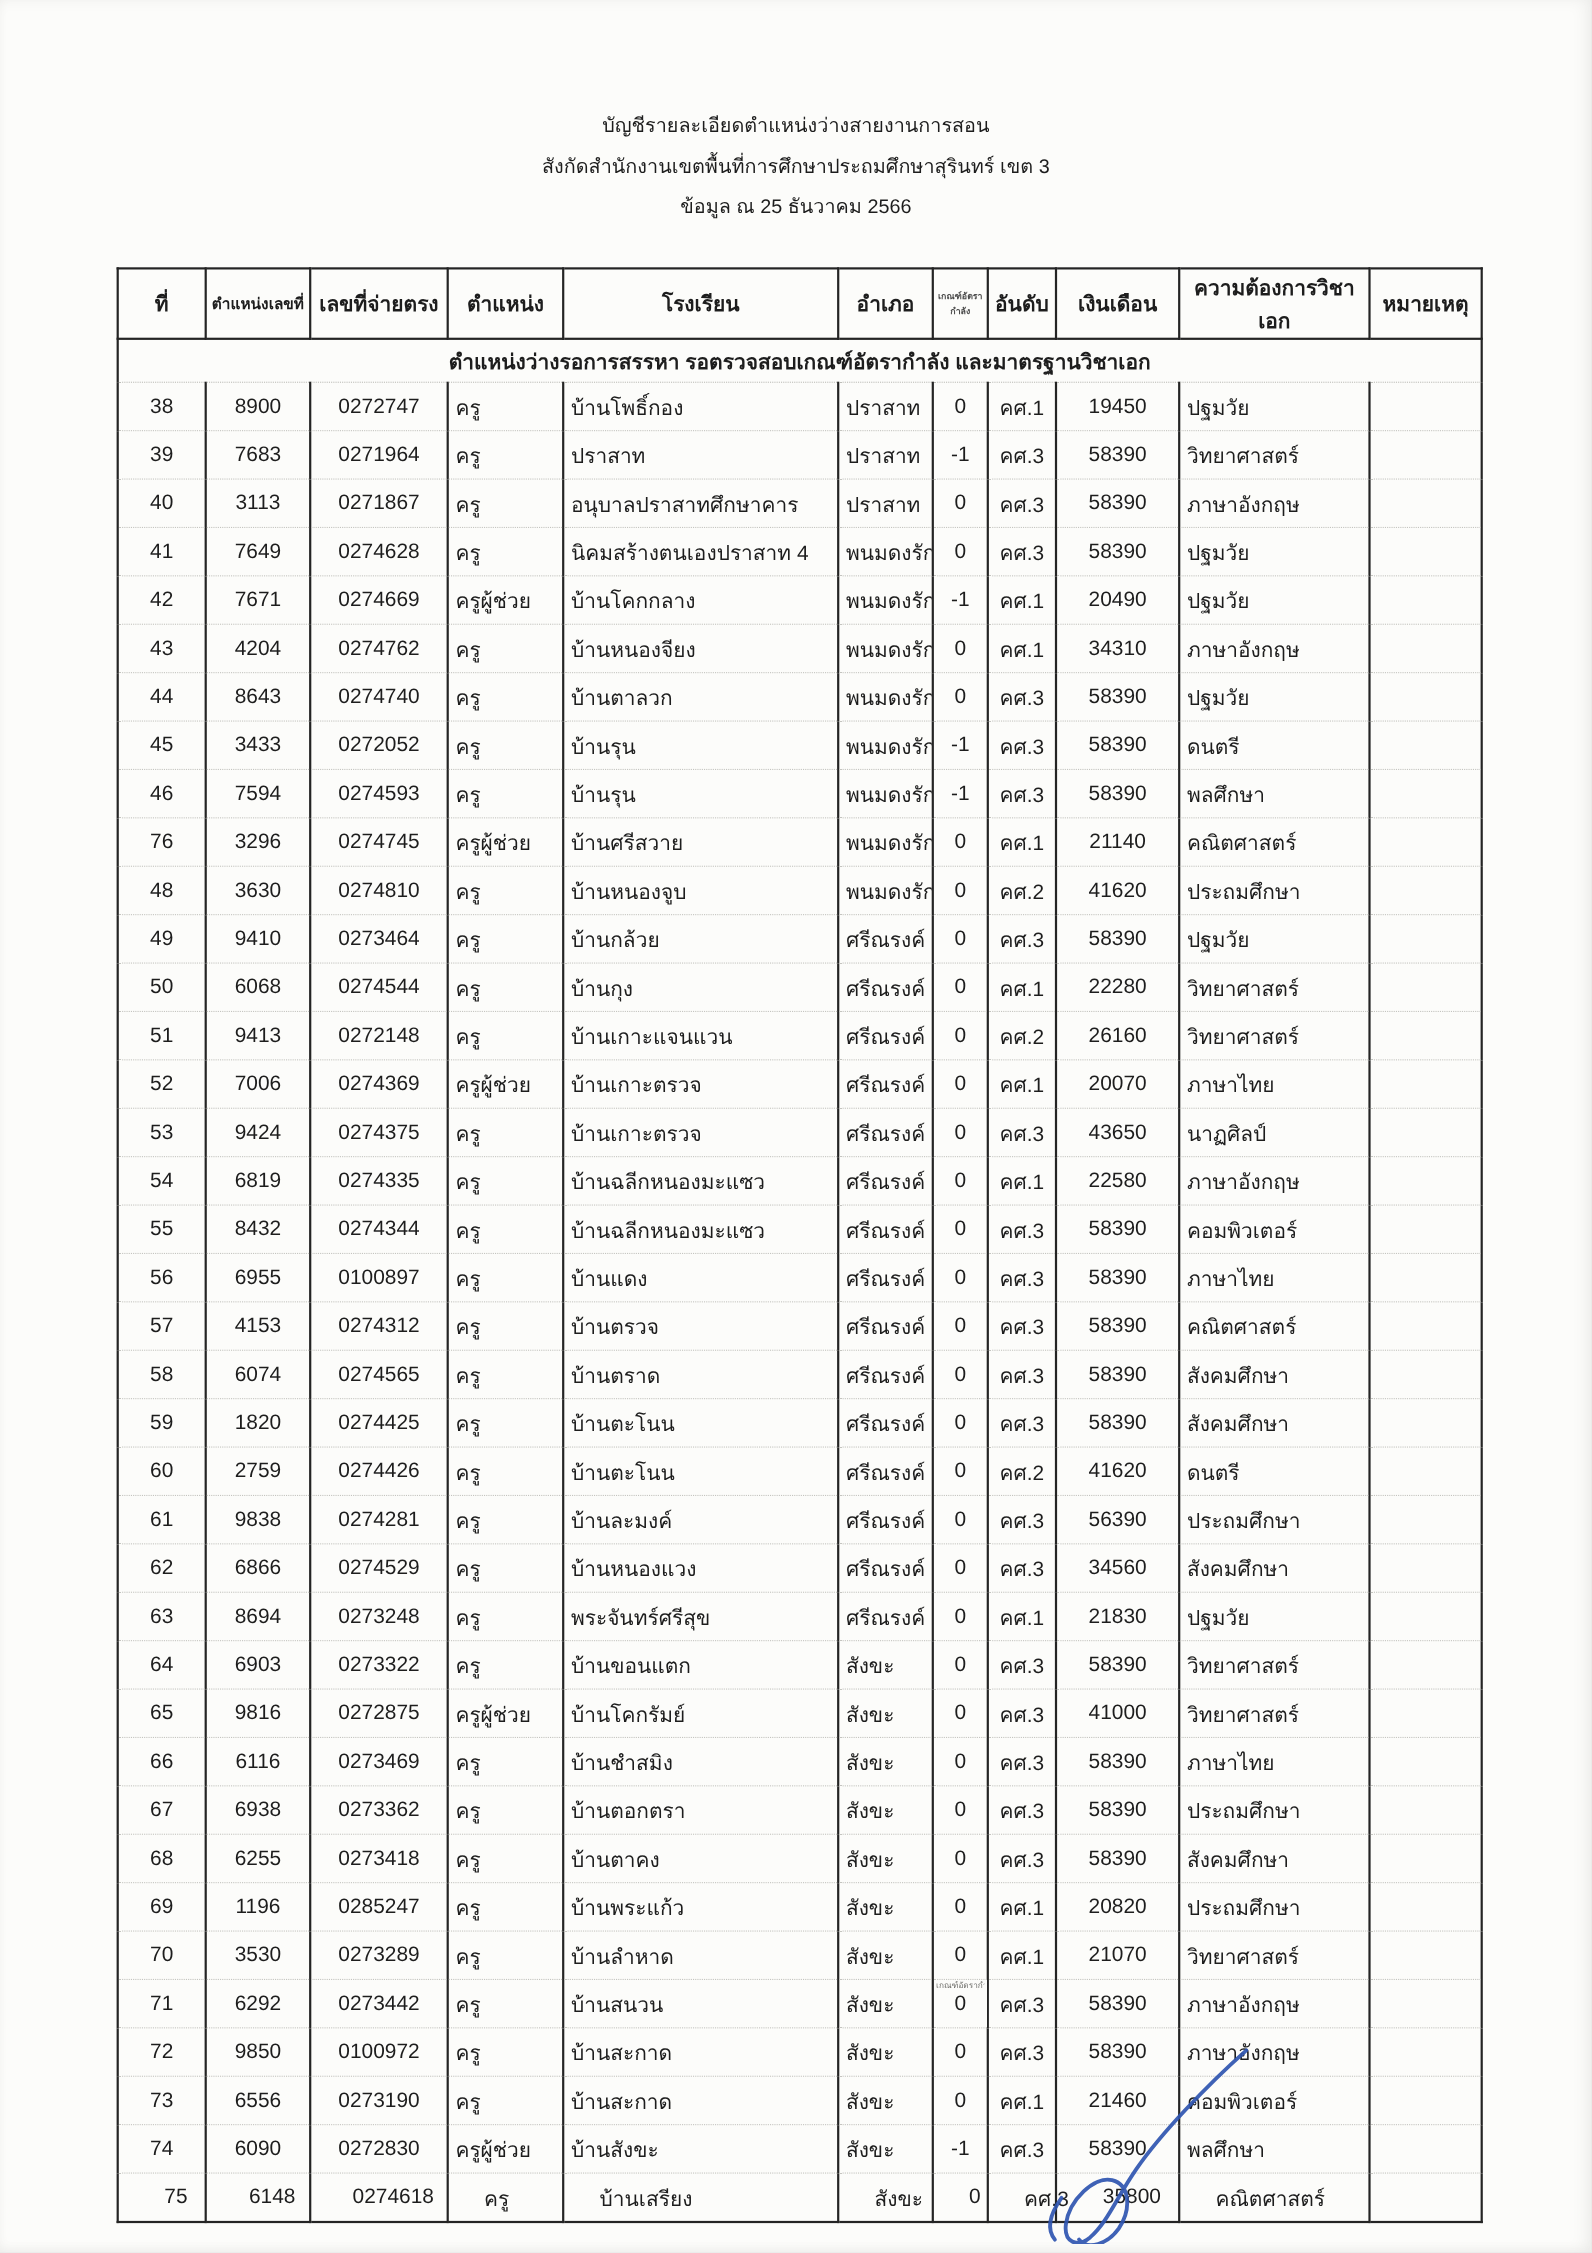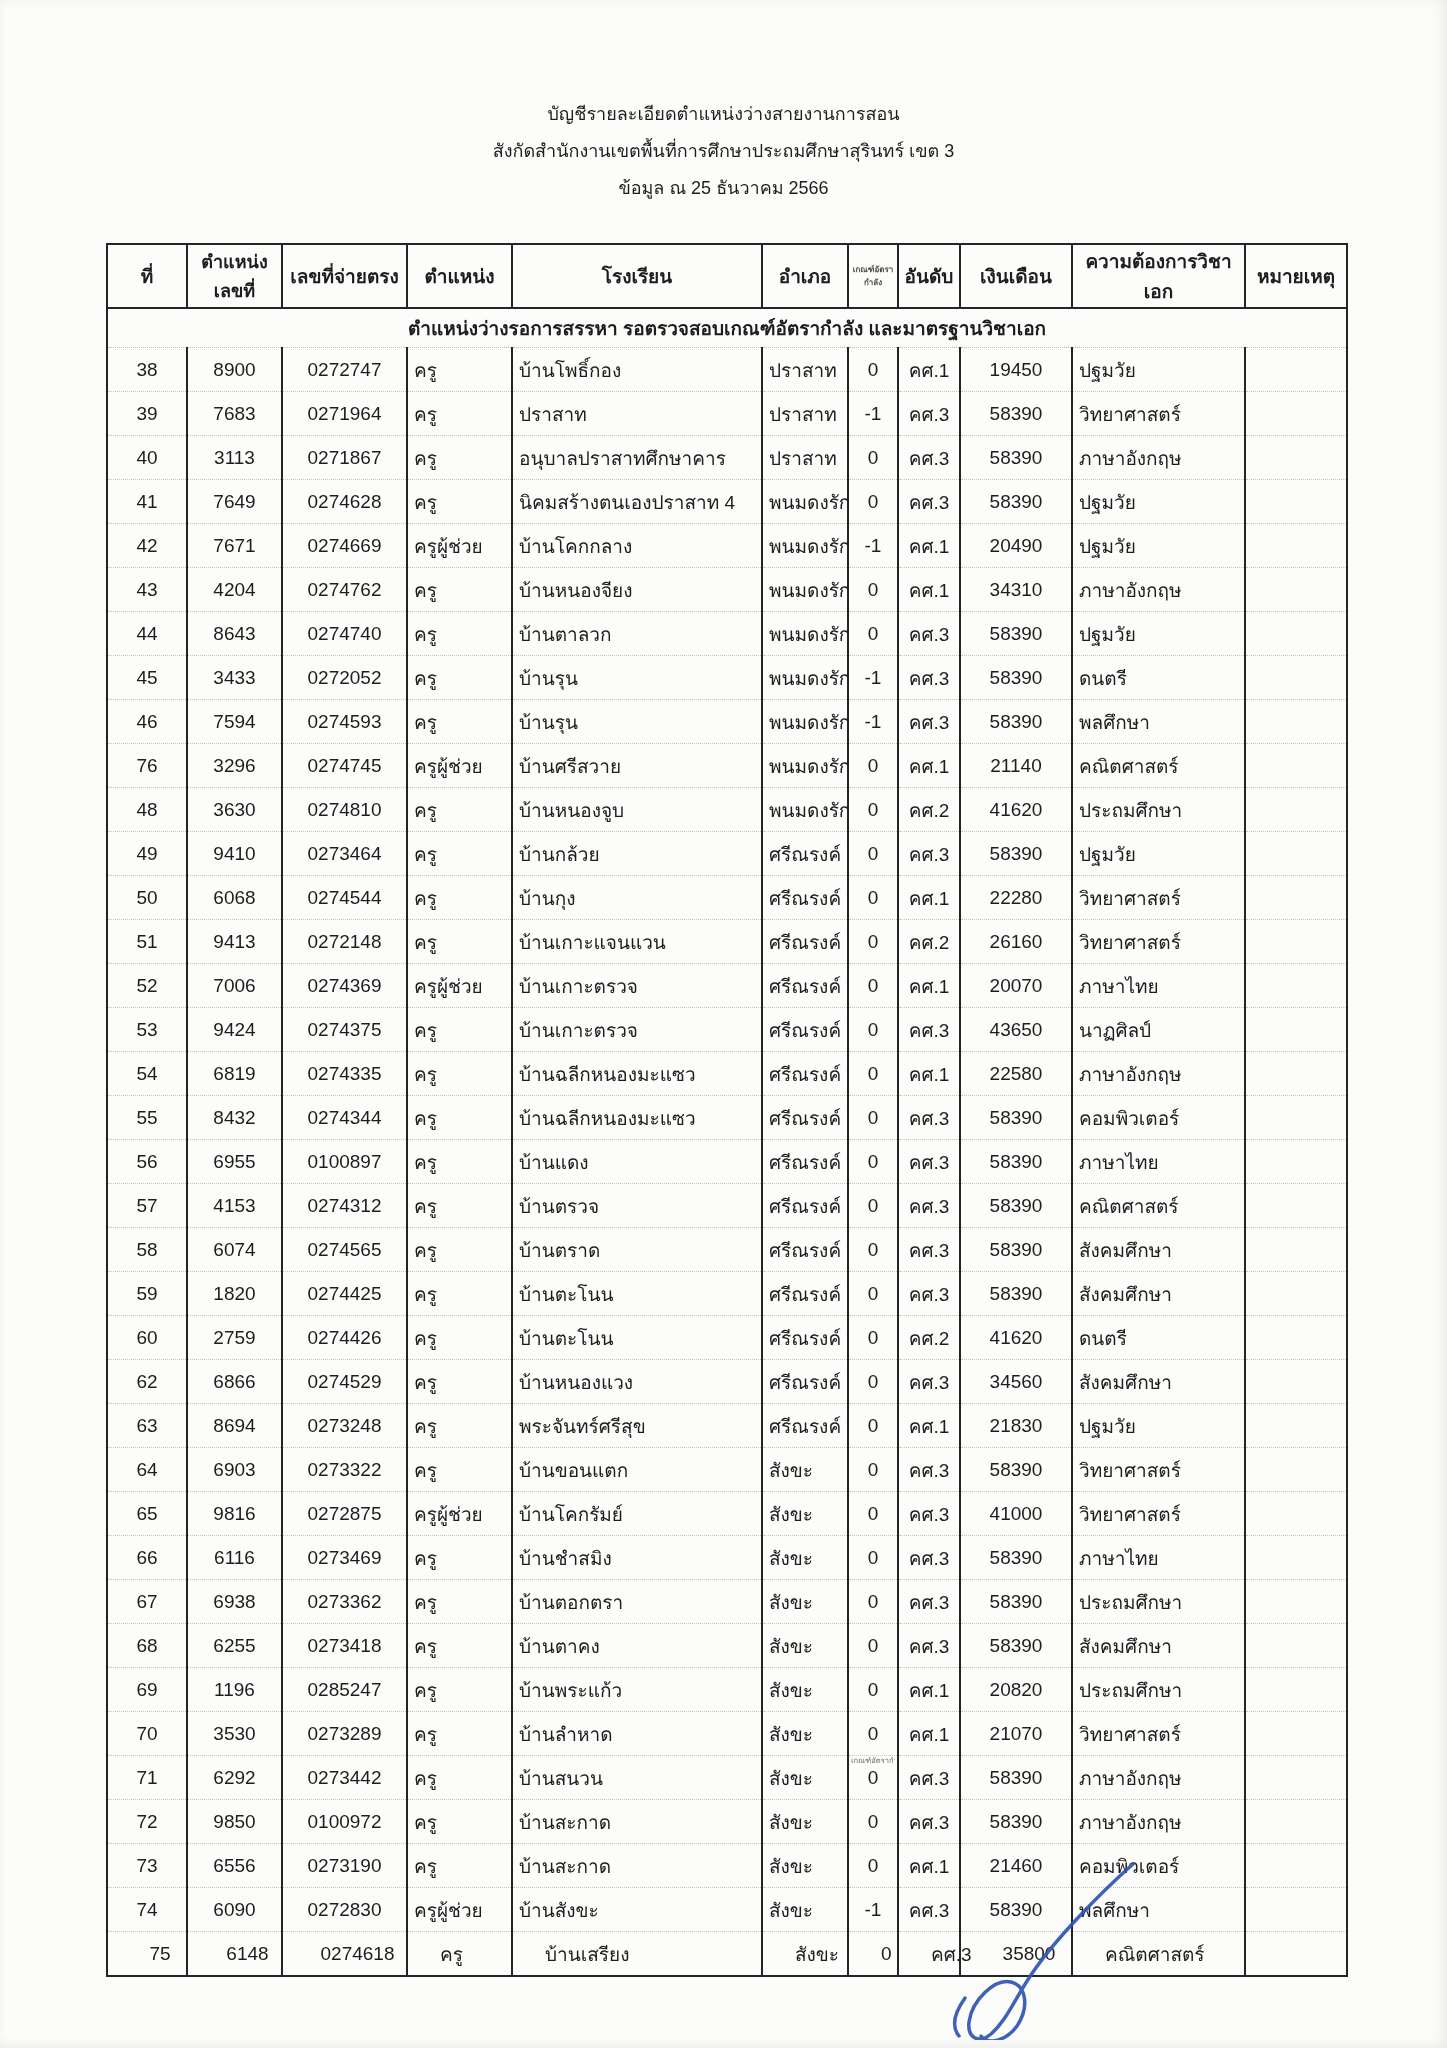--- a/index.html
+++ b/index.html
@@ -12,21 +12,21 @@
   .titles { position:absolute; top:96px; left:0; width:100%; text-align:center;
             font-size:18px; line-height:37px; font-weight:500; }
   .doc-table {
     position:absolute; top:243px; left:106px; width:1240px;
     border-collapse:collapse; table-layout:fixed; font-size:19px;
   }
   .doc-table, .doc-table th { border:2px solid #242424; }
   .doc-table td { border-left:2px solid #242424; border-right:2px solid #242424; }
   .doc-table thead th { height:46px; font-weight:bold; padding:1px 2px;
                         vertical-align:middle; text-align:center; background:#fcfcfa; }
-  th.small-header { font-size:18px; }
+  th.small-header { font-size:14px; }
   th.tiny-header  { font-size:8px; font-weight:normal; vertical-align:top;
                     padding-top:3px; color:#4a4a4a; }
   tr.section-row td { height:38px; font-weight:bold; text-align:center;
                       padding:0 23px; border-bottom:1px dotted #bdbdb8; }
   tbody tr.data-row td { height:43px; padding:0 6px;
                          border-bottom:1px dotted #c4c4bf; background:#fcfcfa; }
   tbody tr.data-row:last-child td { border-bottom:2px solid #242424;padding-left:32px; }
   td.c { text-align:center; }
   td.l { text-align:left; padding-left:9px; }
   td.clip { white-space:nowrap; overflow:hidden; padding-right:0; }
@@ -373,20 +373,33 @@
           <td class="l">ครู</td>
           <td class="l">บ้านตะโนน</td>
           <td class="l clip">ศรีณรงค์</td>
           <td class="c">0</td>
           <td class="c">คศ.2</td>
           <td class="c">41620</td>
           <td class="l">ดนตรี</td>
           <td class="l"></td>
         </tr>
         <tr class="data-row">
+          <td class="c">61</td>
+          <td class="c">9838</td>
+          <td class="c">0274281</td>
+          <td class="l">ครู</td>
+          <td class="l">บ้านละมงค์</td>
+          <td class="l clip">ศรีณรงค์</td>
+          <td class="c">0</td>
+          <td class="c">คศ.3</td>
+          <td class="c">56390</td>
+          <td class="l">ประถมศึกษา</td>
+          <td class="l"></td>
+        </tr>
+        <tr class="data-row">
           <td class="c">62</td>
           <td class="c">6866</td>
           <td class="c">0274529</td>
           <td class="l">ครู</td>
           <td class="l">บ้านหนองแวง</td>
           <td class="l clip">ศรีณรงค์</td>
           <td class="c">0</td>
           <td class="c">คศ.3</td>
           <td class="c">34560</td>
           <td class="l">สังคมศึกษา</td>

